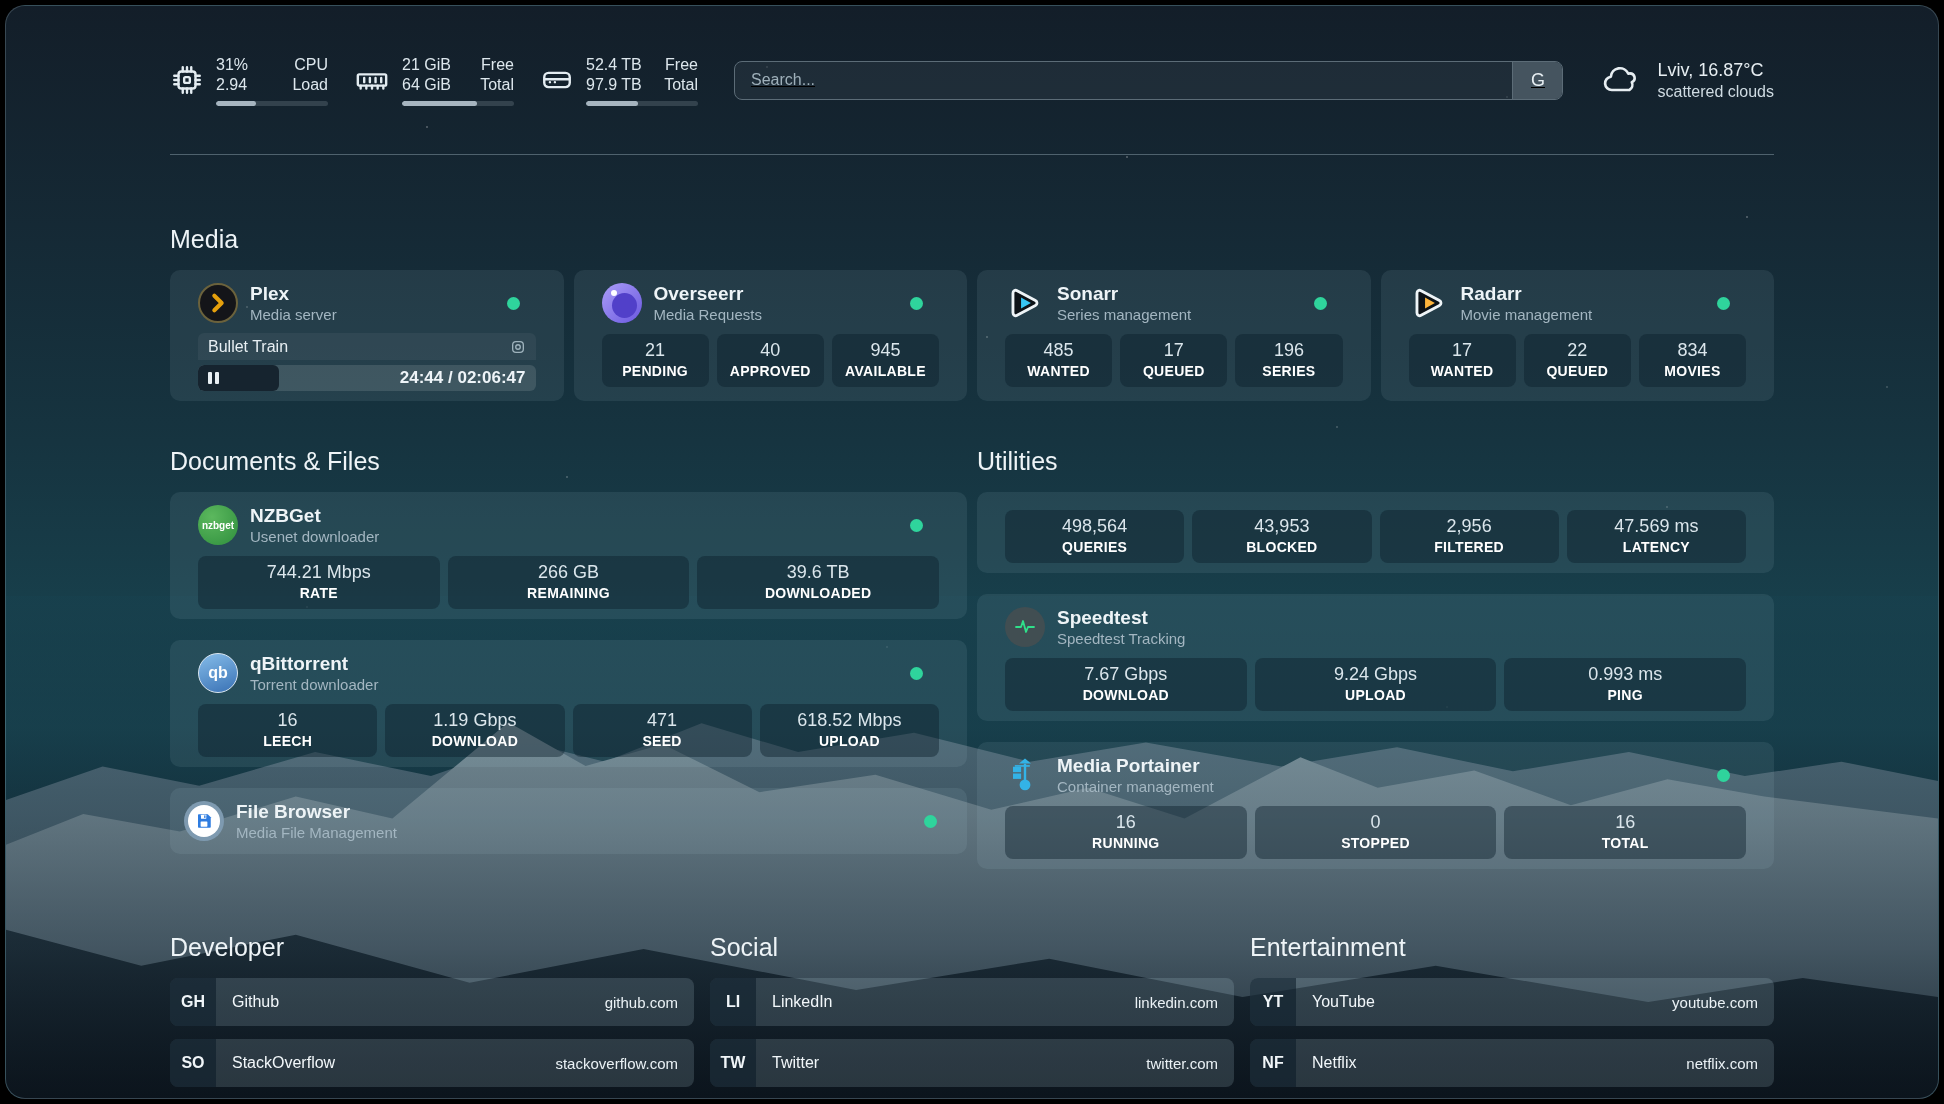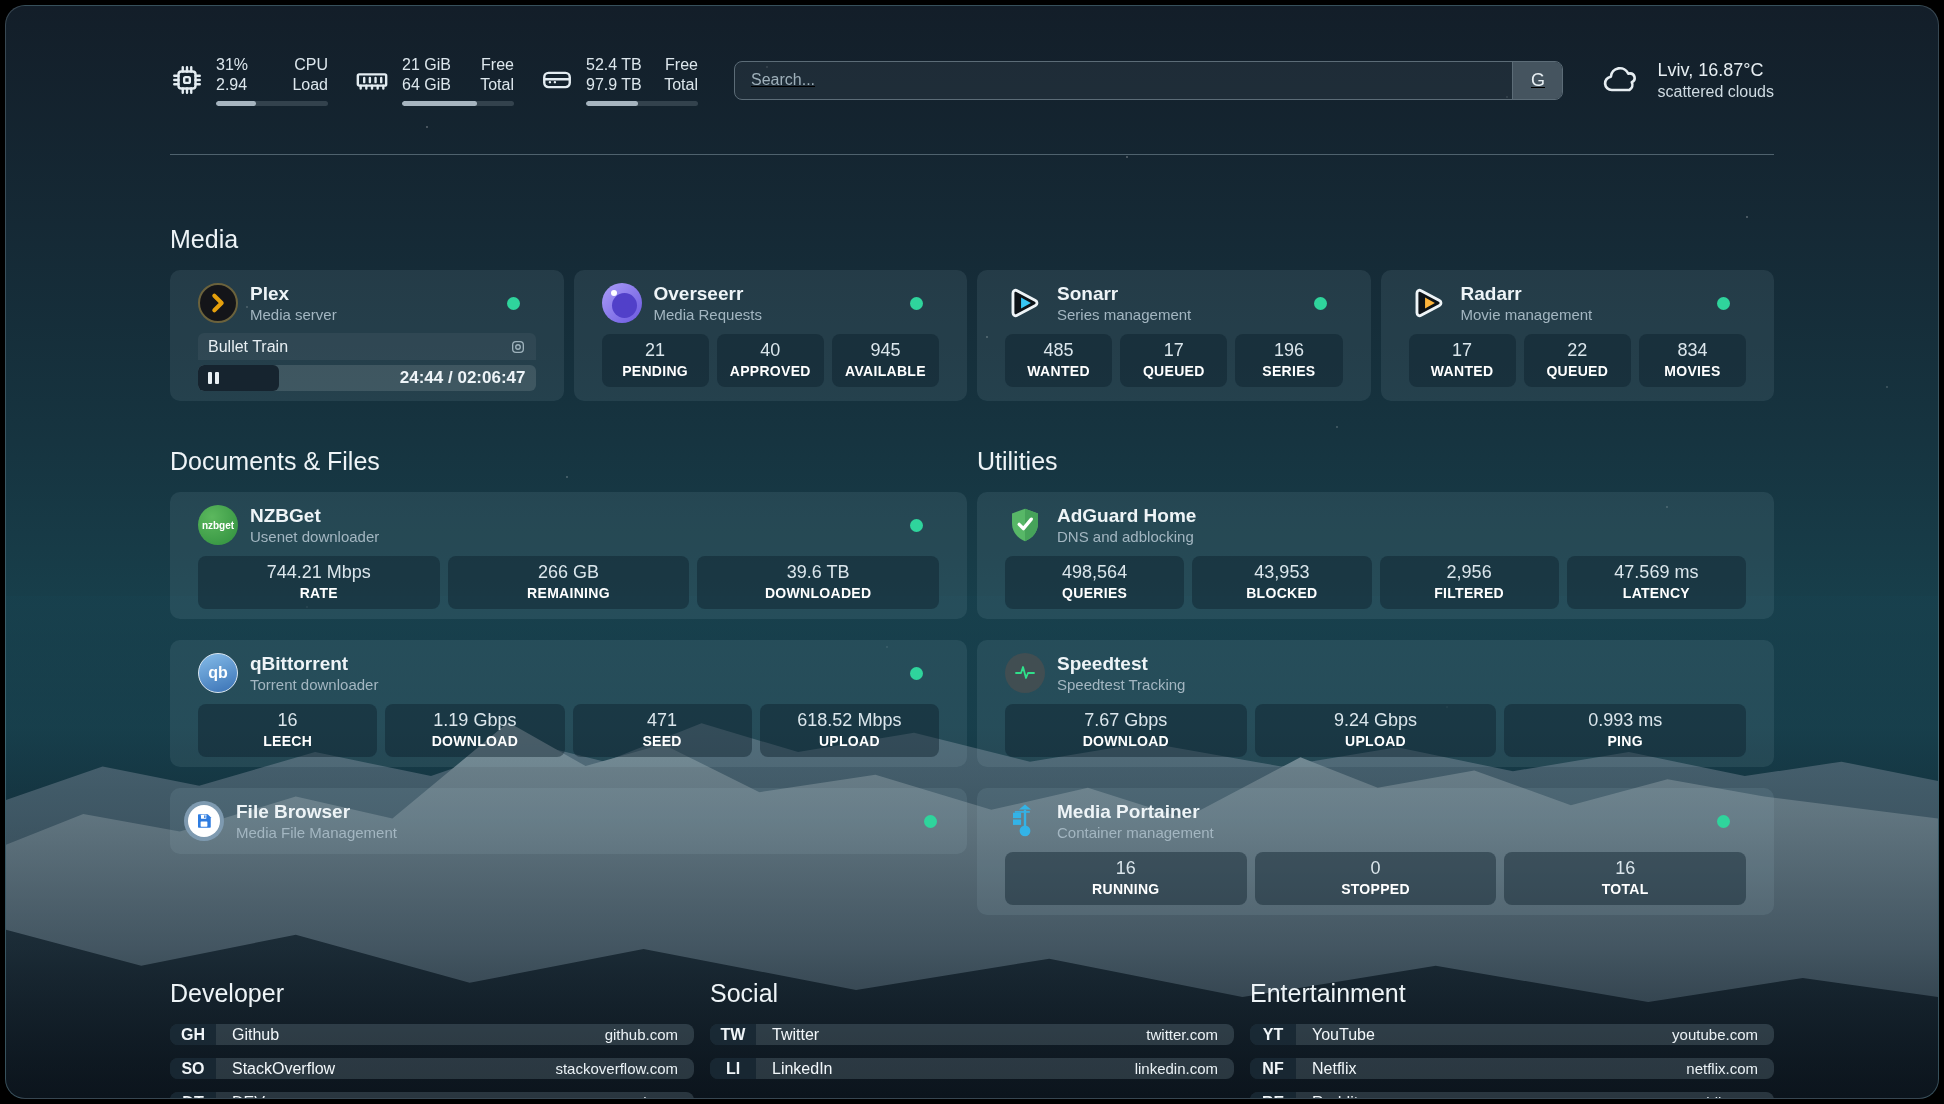--- a/index.html
+++ b/index.html
@@ -80,21 +80,21 @@
   .ovs-c::after{content:"";position:absolute;width:62%;height:62%;border-radius:50%;background:#5140c9;right:12%;bottom:12%;}
   .ovs-c::before{content:"";position:absolute;width:6px;height:6px;border-radius:50%;background:#fff;left:24%;top:18%;z-index:2;}
   .nzb-c{background:radial-gradient(circle at 35% 30%,#5cb85e,#2f8f3d);color:#fff;font-size:10px;font-weight:700;}
   .qb-c{background:linear-gradient(160deg,#85bce9,#3a72b5);color:#fff;font-size:16px;font-weight:600;border:1px solid #d9e6f2;box-sizing:border-box;}
   .fb-c{background:#7e9ab0;}
   .fb-inner{width:32px;height:32px;border-radius:50%;background:#fff;display:flex;align-items:center;justify-content:center;}
   .spd-c{background:#414e52;}
   
   .bookmarks{display:grid;grid-template-columns:1fr 1fr 1fr;gap:16px;margin-top:64px;padding-bottom:40px;}
   .bm-head{margin:0 0 16px;}
-  .bm-row{display:flex;align-items:center;height:21px;margin-bottom:13px;border-radius:8px;overflow:hidden;
+  .bm-row{display:flex;align-items:center;height:48px;margin-bottom:13px;border-radius:8px;overflow:hidden;
     background:rgba(188,218,230,.17);cursor:pointer;}
   .bm-abbr{width:46px;flex:none;height:100%;display:flex;align-items:center;justify-content:center;
     background:rgba(10,26,38,.55);color:#f0f5f8;font-size:16px;font-weight:600;}
   .bm-name{margin-left:16px;color:#f2f7fa;font-size:16px;}
   .bm-url{margin-left:auto;margin-right:16px;color:#eaf1f5;font-size:15px;}
   svg{display:block;}
 </style>
 </head>
 <body>
 
@@ -416,33 +416,20 @@
             </div>
           </div>
         </div>
       </div>
 
       <div>
         <h2 class="col-head" style="margin-top:24px;">Utilities</h2>
         <div class="stack">
 
           <div class="card">
-            <div class="app-row">
-              <span class="app-ic">
-                <svg width="38" height="38" viewBox="0 0 24 24">
-                    <path d="M12 1.8l8.2 2.9v6.1c0 5.6-3.4 9.6-8.2 11.4C7.2 20.4 3.8 16.4 3.8 10.8V4.7z" fill="#57b767"></path>
-                    <path d="M12 1.8l8.2 2.9v6.1c0 5.6-3.4 9.6-8.2 11.4z" fill="#46a35a"></path>
-                    <path d="M8.3 11.6l2.7 2.7 5-6" fill="none" stroke="#fff" stroke-width="2.1" stroke-linecap="round" stroke-linejoin="round"></path>
-                  </svg>
-              </span>
-              <div class="app-tt">
-                <div class="t">AdGuard Home</div>
-                <div class="s">DNS and adblocking</div>
-              </div>
-            </div>
             <div class="tiles">
               <div class="tile">
                 <div class="v">498,564</div>
                   <div class="l">QUERIES</div>
                 </div>
               <div class="tile">
                 <div class="v">43,953</div>
                   <div class="l">BLOCKED</div>
                 </div>
               <div class="tile">
@@ -539,29 +526,29 @@
         <div class="bm-row">
           <span class="bm-abbr">DT</span>
           <span class="bm-name">DEV</span>
           <span class="bm-url">dev.to</span>
         </div>
       </div>
 
       <div>
         <h2 class="bm-head">Social</h2>
         <div class="bm-row">
+          <span class="bm-abbr">LI</span>
+          <span class="bm-name">LinkedIn</span>
+          <span class="bm-url">linkedin.com</span>
+        </div>
+        <div class="bm-row">
           <span class="bm-abbr">TW</span>
           <span class="bm-name">Twitter</span>
           <span class="bm-url">twitter.com</span>
         </div>
-        <div class="bm-row">
-          <span class="bm-abbr">LI</span>
-          <span class="bm-name">LinkedIn</span>
-          <span class="bm-url">linkedin.com</span>
-        </div>
       </div>
 
       <div>
         <h2 class="bm-head">Entertainment</h2>
         <div class="bm-row">
           <span class="bm-abbr">YT</span>
           <span class="bm-name">YouTube</span>
           <span class="bm-url">youtube.com</span>
         </div>
         <div class="bm-row">

